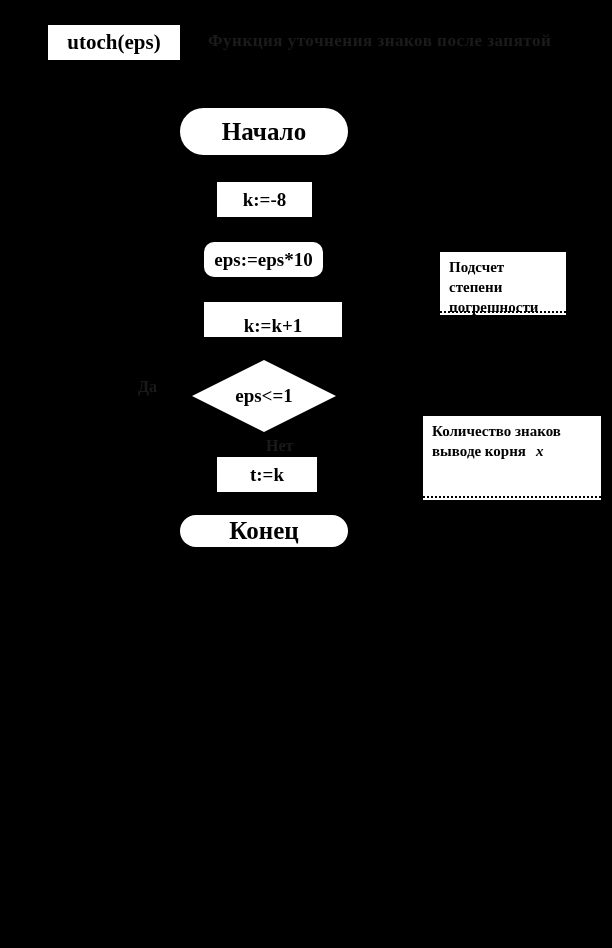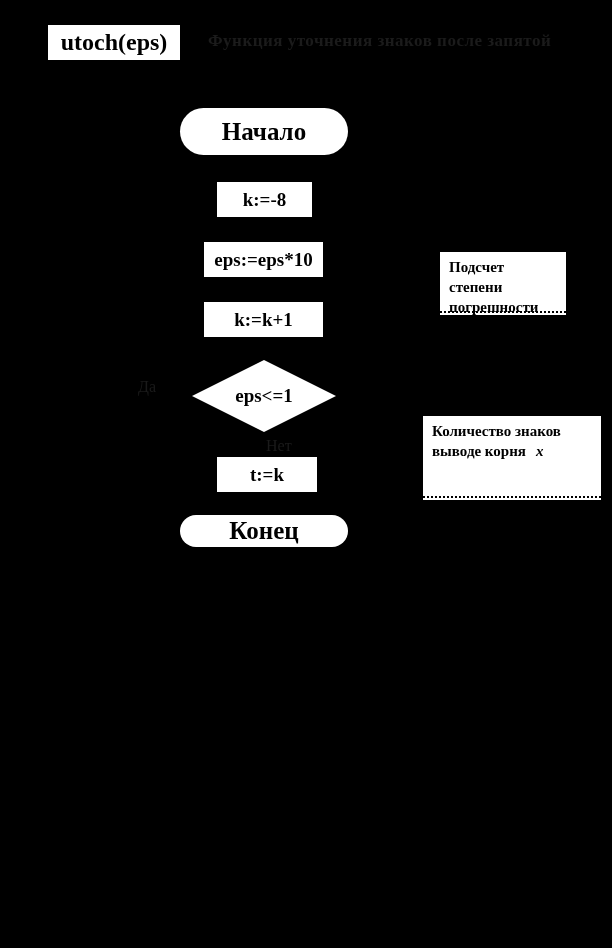--- a/index.html
+++ b/index.html
@@ -32,37 +32,37 @@
     clip-path: polygon(50% 0, 100% 50%, 50% 100%, 0 50%);
     font-size: 19px;
   }
   .func-box {
     position: absolute;
     left: 48px; top: 25px;
     width: 132px; height: 35px;
     background: #fff;
     color: #000;
     display: flex; align-items: center; justify-content: center;
-    font-weight: bold; font-size: 24px;
+    font-weight: bold; font-size: 21px;
   }
   .page-title {
     position: absolute;
     left: 208px; top: 31px;
     width: 370px; height: 24px;
     color: #1b1b1b;
     font-weight: bold;
     font-size: 17px;
     letter-spacing: 0.5px;
     white-space: nowrap;
   }
   .branch-label {
     position: absolute;
     color: #1a1a1a;
     font-size: 16px;
-    font-weight: normal;
+    font-weight: bold;
   }
   .comment {
     position: absolute;
     background: #fff;
     color: #000;
     font-weight: bold;
     font-size: 15px;
     line-height: 20px;
     padding: 5px 4px 8px 9px;
     box-sizing: border-box;
@@ -70,22 +70,22 @@
   .comment::after {
     content: "";
     position: absolute;
     left: 0; right: 0; bottom: 2px;
     border-top: 2px dotted #000;
   }
   .comment .var { font-style: italic; margin-left: 10px; font-weight: bold; }
   
   .node-start   { left: 180px; top: 108px; width: 168px; height: 47px; }
   .node-k-init  { left: 217px; top: 182px; width: 95px;  height: 35px; }
-  .node-eps     { left: 204px; top: 242px; width: 119px; height: 35px; }
-  .node-k-inc   { left: 204px; top: 302px; width: 119px; height: 35px; }
+  .node-eps     { left: 204px; top: 242px; width: 119px; height: 35px; border-radius: 10px; }
+  .node-k-inc   { left: 204px; top: 302px; width: 138px; height: 35px; align-items: flex-end; }
   .node-dec     { left: 192px; top: 360px; width: 144px; height: 72px; }
   .node-t       { left: 217px; top: 457px; width: 100px;  height: 35px; }
   .node-end     { left: 180px; top: 515px; width: 168px; height: 32px; }
   .label-yes    { left: 138px; top: 378px; }
   .label-no     { left: 266px; top: 437px; }
   .comment-1    { left: 440px; top: 252px; width: 126px; height: 63px; }
   .comment-2    { left: 423px; top: 416px; width: 178px; height: 84px; }
 </style>
 </head>
 <body>

